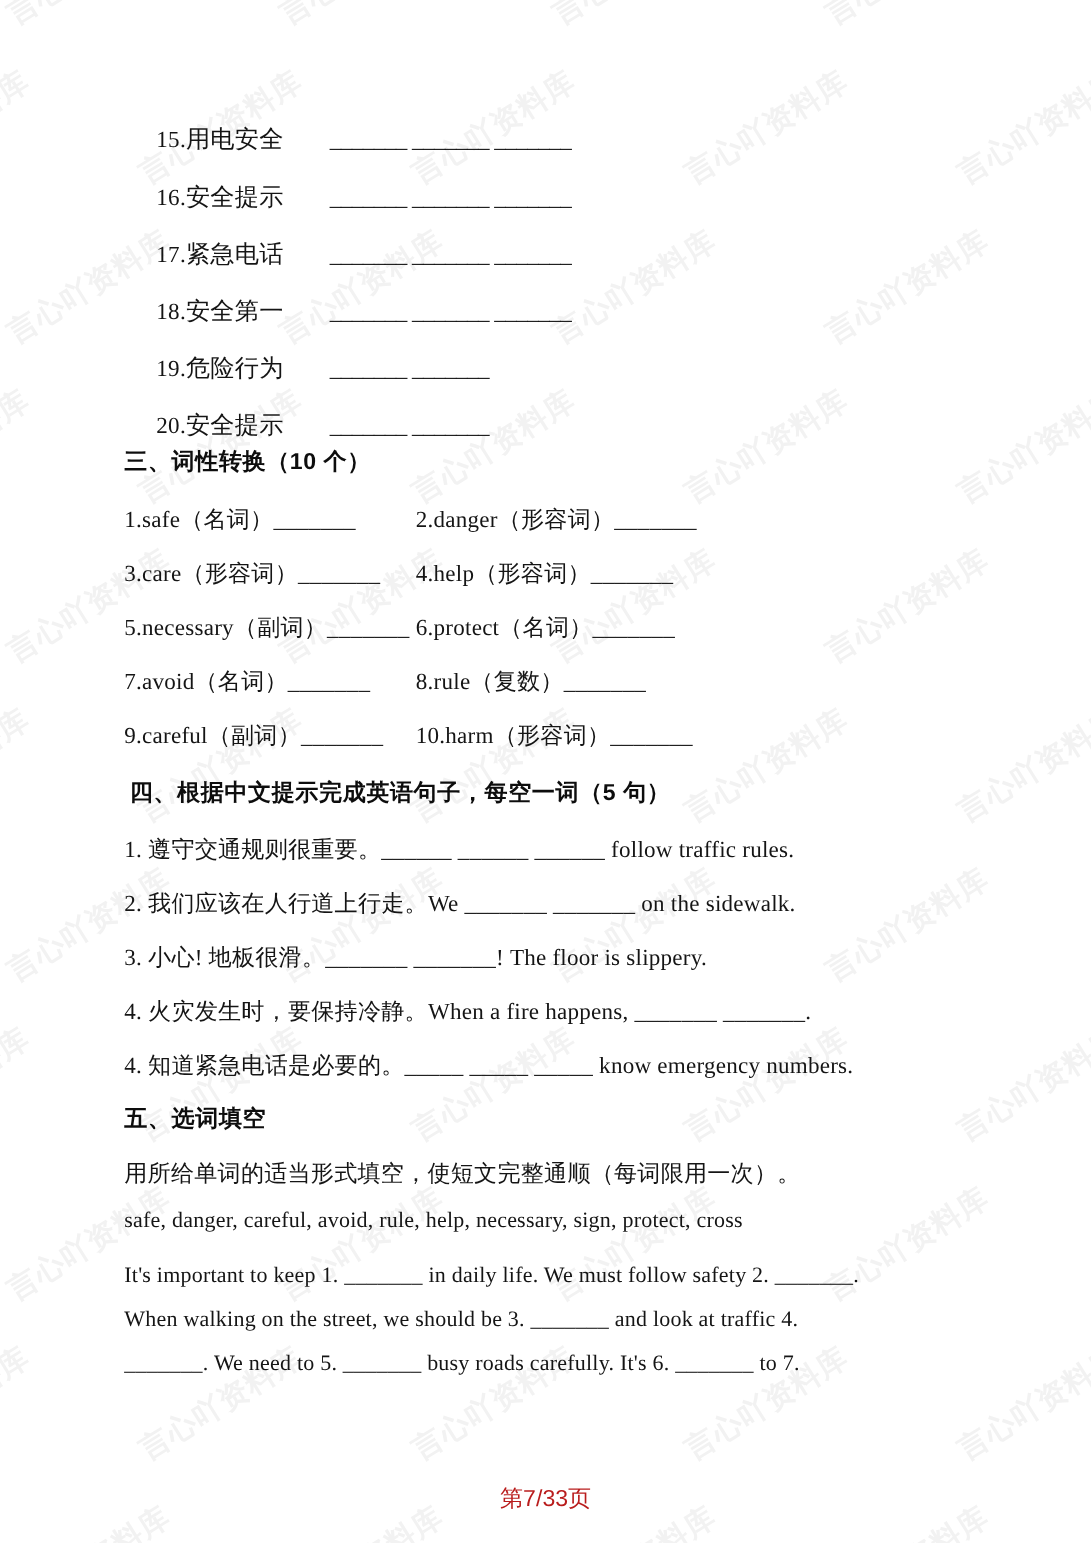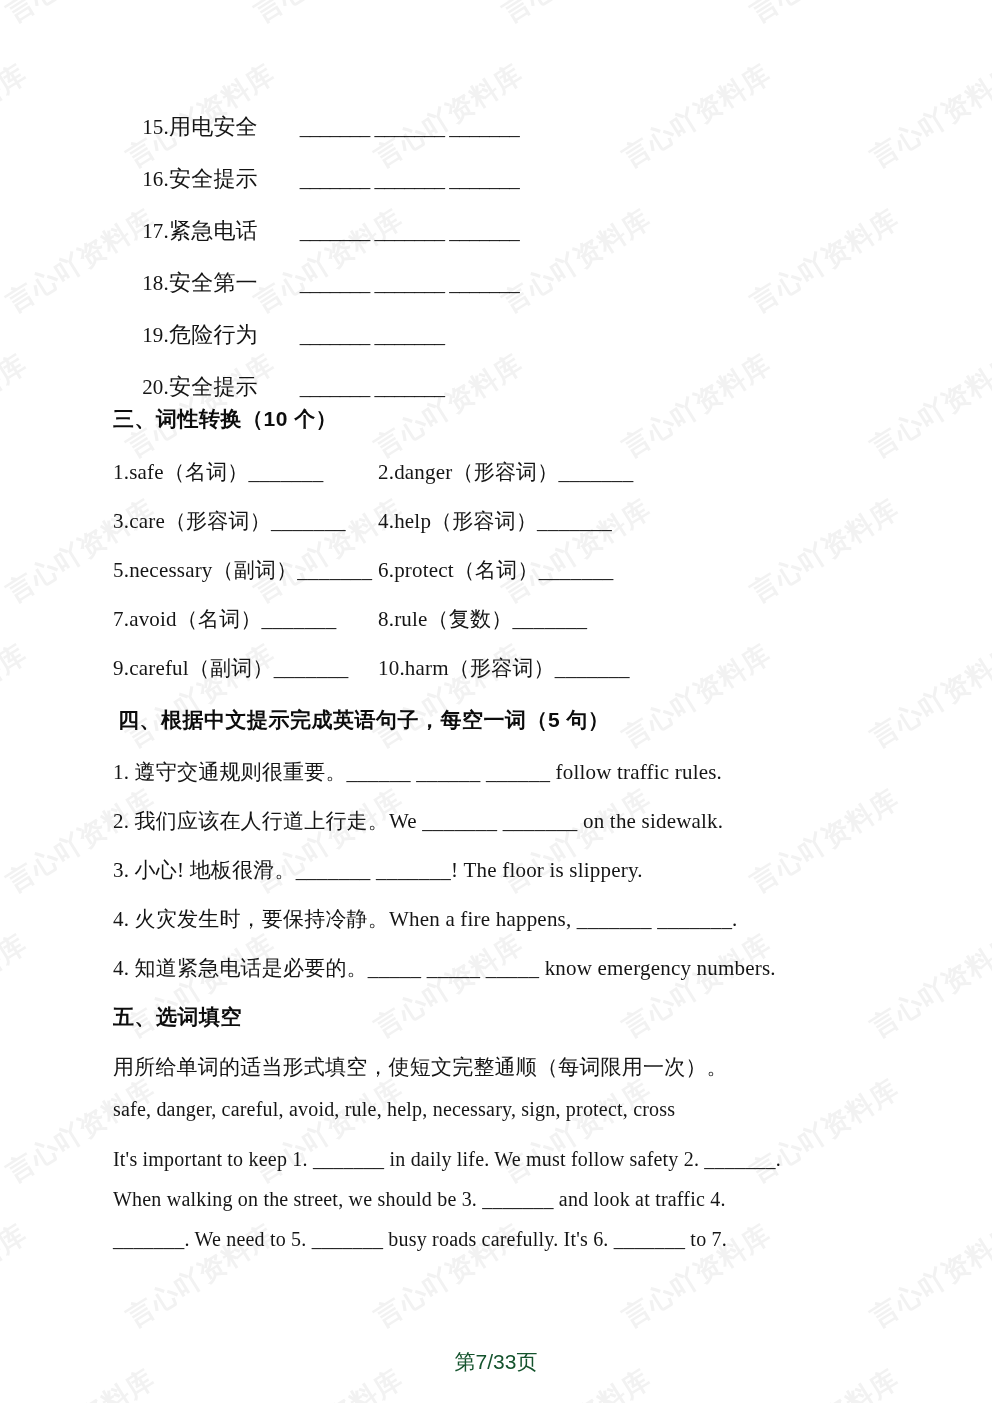--- a/index.html
+++ b/index.html
@@ -110,21 +110,21 @@
 
   
   .footer {
     position: absolute;
     left: 0;
     right: 0;
     top: 1348px;
     text-align: center;
     font-family: "Liberation Sans", "DejaVu Sans", sans-serif;
     font-size: 21px;
-    color: #14532d;
+    color: #b91c1c;
   }
 </style>
 </head>
 <body>
 
 <div class="page">
 
   <div class="watermark-layer" id="wm-layer">
       <div class="wm" style="left: 0px; top: 0px;">言心吖资料库</div>
       <div class="wm" style="left: 248px; top: 0px;">言心吖资料库</div>

